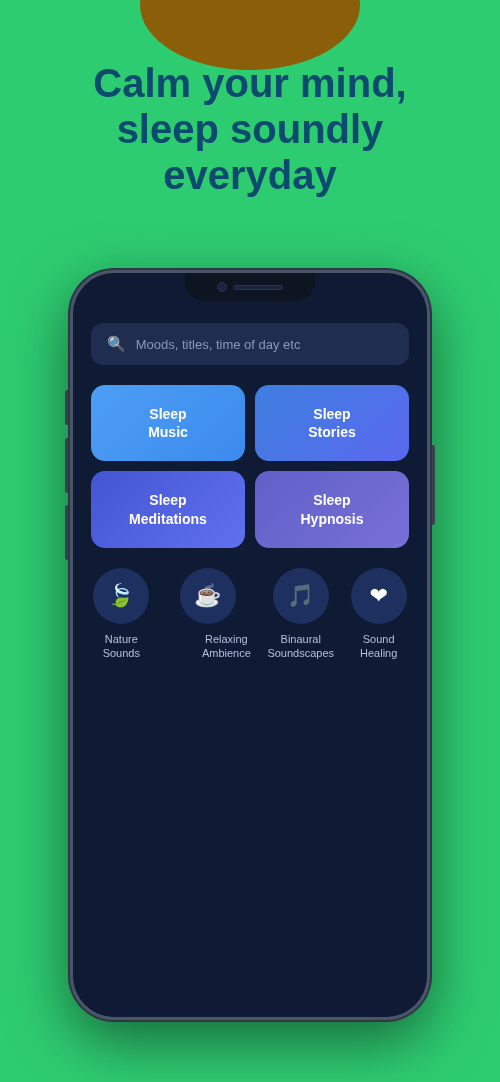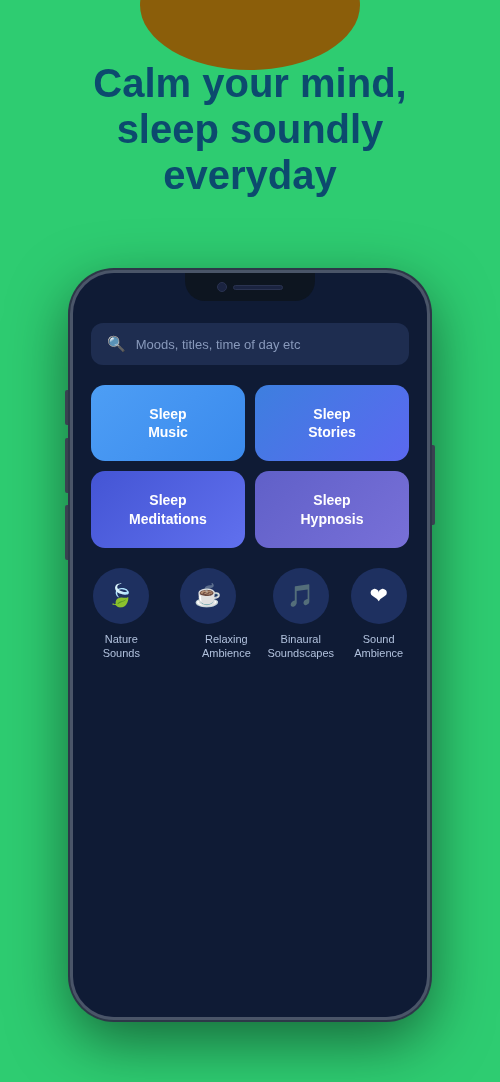--- a/index.html
+++ b/index.html
@@ -283,20 +283,20 @@
 Ambience</div>
             </div>
             <div class="soundscape-item">
               <div class="soundscape-icon">🎵</div>
               <div class="soundscape-label" style="white-space: pre-line;">Binaural
 Soundscapes</div>
             </div>
             <div class="soundscape-item">
               <div class="soundscape-icon">❤</div>
               <div class="soundscape-label" style="white-space: pre-line;">Sound
-Ambience</div>
+Healing</div>
             </div>
           </div>
       </div>
 
     </div>
   </div>
 </div>
 
 </body></html>

